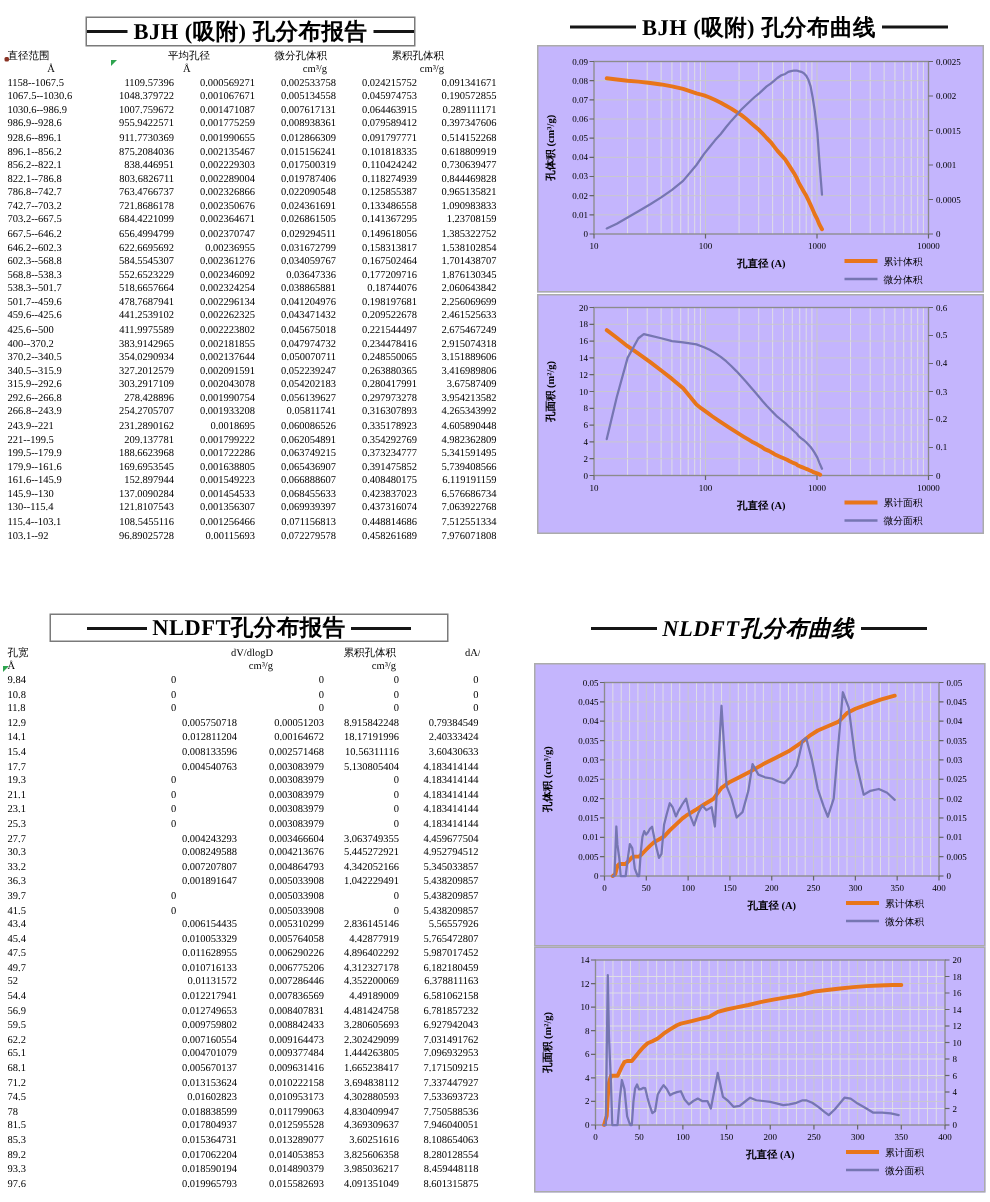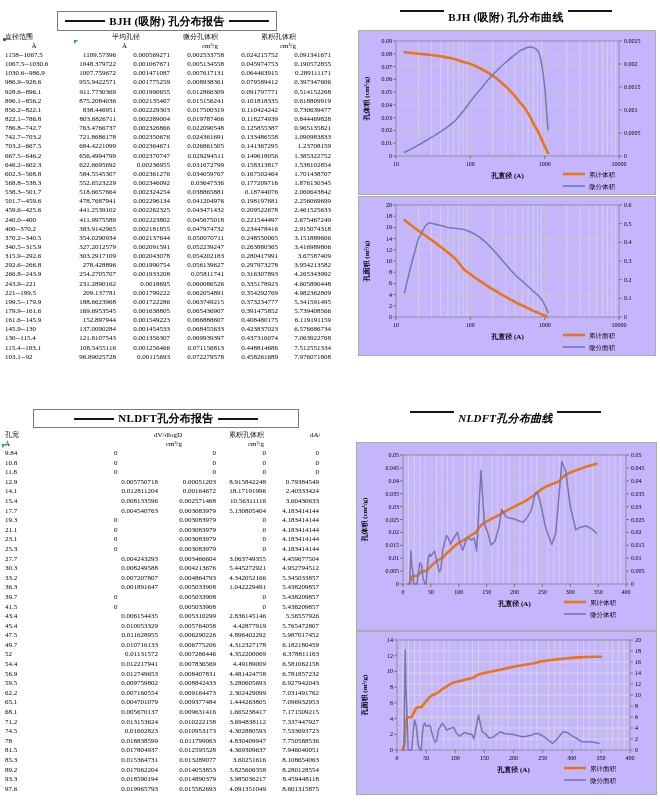--- a/index.html
+++ b/index.html
@@ -1,22 +1,22 @@
 <!DOCTYPE html>
 <html><head>
 <meta charset="utf-8">
 <style>
   html,body{margin:0;padding:0;background:#fff;}
   #app{position:relative;width:660px;height:801px;background:#ffffff;overflow:hidden;
        font-family:"Liberation Serif","DejaVu Serif",serif;color:#000;}
   
   .titlebox{position:absolute;border:1px solid #7a7a7a;background:#fff;
             display:flex;align-items:center;justify-content:center;gap:4px;}
-  .curve-title{position:absolute;display:flex;align-items:flex-start;justify-content:center;gap:4px;}
-  .title-text{font-weight:bold;font-size:11px;white-space:nowrap;letter-spacing:0.3px;}
+  .curve-title{position:absolute;display:flex;align-items:center;justify-content:center;gap:4px;}
+  .title-text{font-weight:bold;font-size:15px;white-space:nowrap;letter-spacing:0.3px;}
   .dash{height:2px;background:#161616;width:44px;}
   .dash.short{width:40px;}
   
   .tbl{position:absolute;overflow:hidden;}
   .tbl-row{display:grid;}
   .bjh .tbl-row{grid-template-columns:62px 53px 54px 54px 54px 53px;height:9.15px;line-height:9.15px;}
   .nldft .tbl-row{grid-template-columns:40px 117px 58px 50px 53px;height:9.6px;line-height:9.6px;}
   .tbl-row.hrow{height:9px;line-height:9px;gap:24px;}
   .cell{font-size:7px;text-align:right;white-space:nowrap;overflow:visible;padding-right:1px;}
   .cell.c0{text-align:left;padding-left:3px;}
@@ -192,21 +192,21 @@
       </div>
       <div class="tbl-row">
         <span class="cell c0">459.6--425.6</span>
         <span class="cell c1">441.2539102</span>
         <span class="cell c2">0.002262325</span>
         <span class="cell c3">0.043471432</span>
         <span class="cell c4">0.209522678</span>
         <span class="cell c5">2.461525633</span>
       </div>
       <div class="tbl-row">
-        <span class="cell c0">240.0--400</span>
+        <span class="cell c0">425.6--500</span>
         <span class="cell c1">411.9975589</span>
         <span class="cell c2">0.002223802</span>
         <span class="cell c3">0.045675018</span>
         <span class="cell c4">0.221544497</span>
         <span class="cell c5">2.675467249</span>
       </div>
       <div class="tbl-row">
         <span class="cell c0">400--370.2</span>
         <span class="cell c1">383.9142965</span>
         <span class="cell c2">0.002181855</span>

